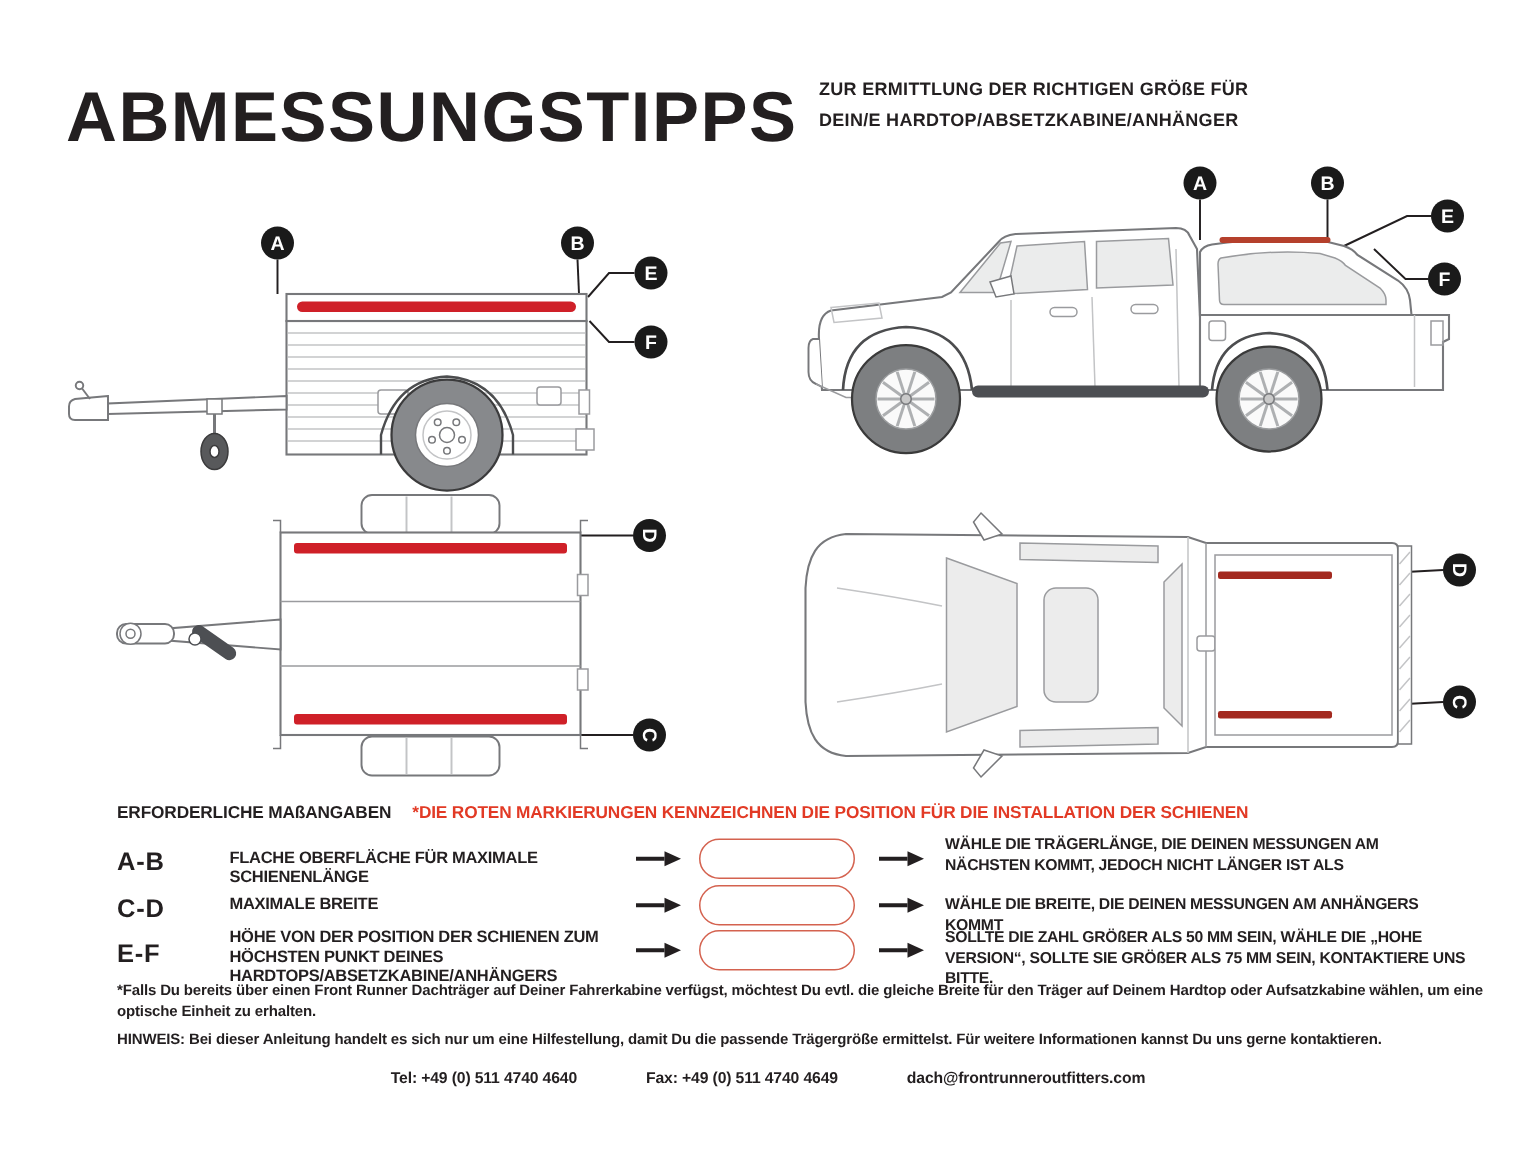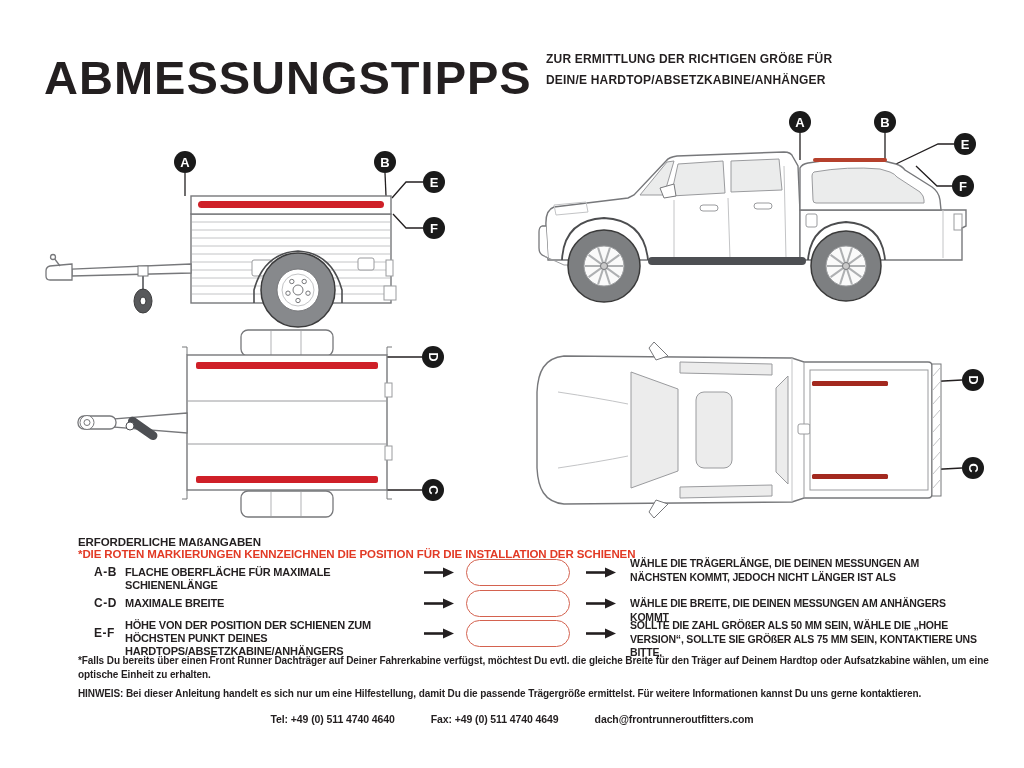--- a/index.html
+++ b/index.html
@@ -1,29 +1,29 @@
 <!DOCTYPE html>
 <html><head>
 <meta charset="utf-8">
 <style>
   html,body{margin:0;padding:0;background:#ffffff;}
   .page{position:relative;width:1024px;height:768px;background:#ffffff;overflow:hidden;
         font-family:"Liberation Sans",sans-serif;color:#231f20;border-radius:27px;}
   .abs{position:absolute;}
   .title{left:44px;top:50px;font-size:47px;font-weight:bold;letter-spacing:1px;color:#231f20;}
   .subtitle{left:546px;top:49px;font-size:12px;font-weight:bold;line-height:21px;letter-spacing:0.2px;color:#231f20;}
-  .sec-head{left:78px;top:536px;display:flex;font-size:11.5px;font-weight:bold;letter-spacing:-0.1px;flex-direction:column;}
+  .sec-head{left:78px;top:536px;display:flex;gap:14px;font-size:11.5px;font-weight:bold;letter-spacing:-0.1px;}
   .red-note{color:#e23a25;}
-  .mkey{font-size:12px;font-weight:bold;letter-spacing:0.5px;margin-left:16px;}
-  .mdesc{font-size:11px;font-weight:bold;letter-spacing:-0.2px;line-height:13px;}
+  .mkey{font-size:17px;font-weight:bold;letter-spacing:0.5px;}
+  .mdesc{font-size:11px;font-weight:bold;letter-spacing:-0.2px;line-height:13px;margin-left:28px;}
   .mresult{font-size:10.5px;font-weight:bold;letter-spacing:-0.2px;line-height:13.5px;}
   .pill{width:102px;height:25px;border:1.5px solid #d4624f;border-radius:14px;background:#fff;}
   .fnote{left:78px;top:654px;width:912px;font-size:10px;font-weight:bold;letter-spacing:-0.1px;line-height:13.5px;}
   .hinweis{left:78px;top:688px;width:930px;font-size:10px;font-weight:bold;letter-spacing:-0.1px;}
-  .footer{left:0;top:713px;width:1024px;display:flex;justify-content:center;gap:36px;
+  .footer{left:0;top:713px;width:1024px;display:flex;justify-content:center;gap:46px;
           font-size:10.5px;font-weight:bold;letter-spacing:-0.1px;}
   svg text{font-family:"Liberation Sans",sans-serif;}
   .cl{font-size:13px;font-weight:bold;fill:#ffffff;text-anchor:middle;}
 </style>
 </head>
 <body>
 
 <div class="page">
 
   <div class="abs title">ABMESSUNGSTIPPS</div>

